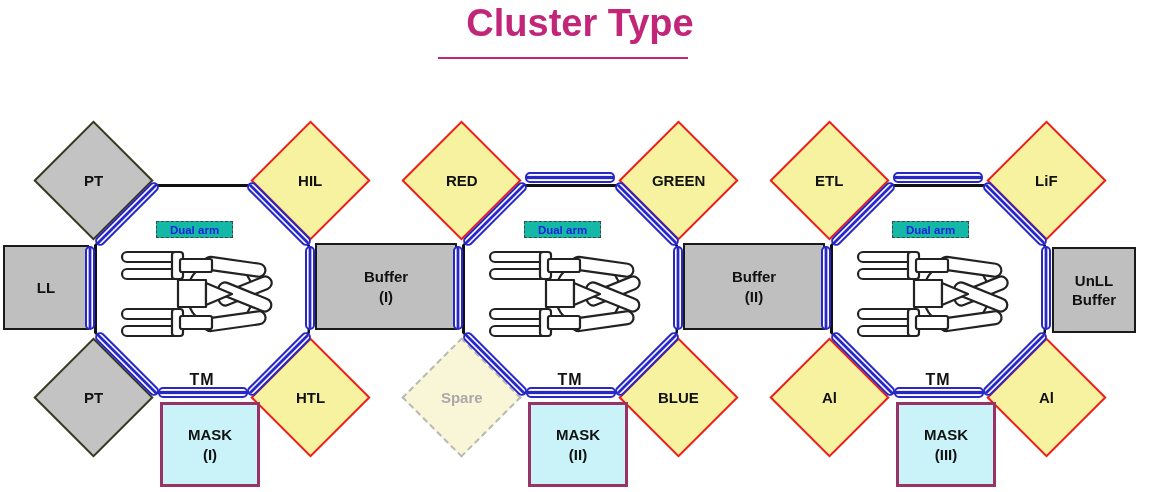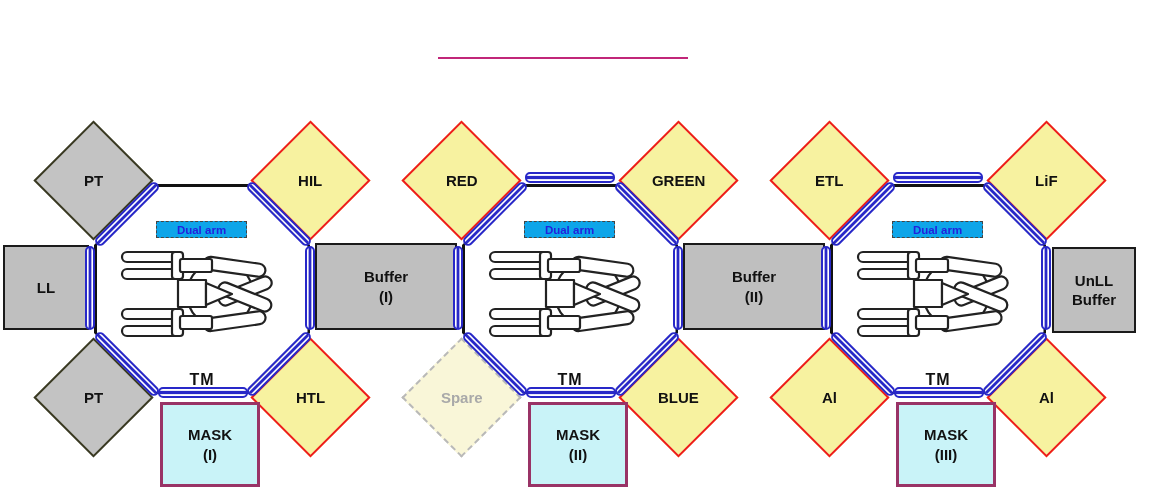--- a/index.html
+++ b/index.html
@@ -26,22 +26,22 @@
   .octagon{
     position:absolute;left:94px;top:184px;width:216px;height:210px;background:#111;
     clip-path:polygon(28.7% 0,71.3% 0,100% 29%,100% 71%,71.3% 100%,28.7% 100%,0 71%,0 29%);
     z-index:3;
   }
   .octagon-inner{
     position:absolute;inset:2.5px;background:#fff;
     clip-path:polygon(28.7% 0,71.3% 0,100% 29%,100% 71%,71.3% 100%,28.7% 100%,0 71%,0 29%);
   }
   .dual-arm-box{
-    position:absolute;left:156px;top:221px;width:91px;height:17px;z-index:5;
-    border:1.5px dashed #444;background:#0ea5e9;color:#2222dd;
+    position:absolute;left:156px;top:221px;width:77px;height:17px;z-index:5;
+    border:1.5px dashed #444;background:#14b8a6;color:#2222dd;
     font-size:11.5px;font-weight:bold;display:flex;align-items:center;justify-content:center;
   }
   .robot{position:absolute;left:120px;top:246px;width:162px;height:96px;z-index:4;}
   .tm-label{
     position:absolute;left:94px;top:342px;width:216px;text-align:center;z-index:5;
     font-size:16px;font-weight:bold;color:#111;letter-spacing:1px;margin-top:29px;
   }
 
   
   .diamond{
@@ -89,20 +89,21 @@
   .g-tl{left:84px;top:209px;transform:rotate(-45deg);}
   .g-tr{left:236px;top:209px;transform:rotate(45deg);}
   .g-bl{left:84px;top:359px;transform:rotate(45deg);}
   .g-br{left:236px;top:359px;transform:rotate(-45deg);}
 </style>
 </head>
 <body>
 
 <div id="stage">
 
+  <div class="title">Cluster Type</div>
   <div class="title-underline"></div>
 
   <div class="cluster c1">
     <div class="diamond gray pos-tl">
         <span>PT</span>
       </div>
     <div class="diamond proc pos-tr">
         <span>HIL</span>
       </div>
     <div class="diamond gray pos-bl">

